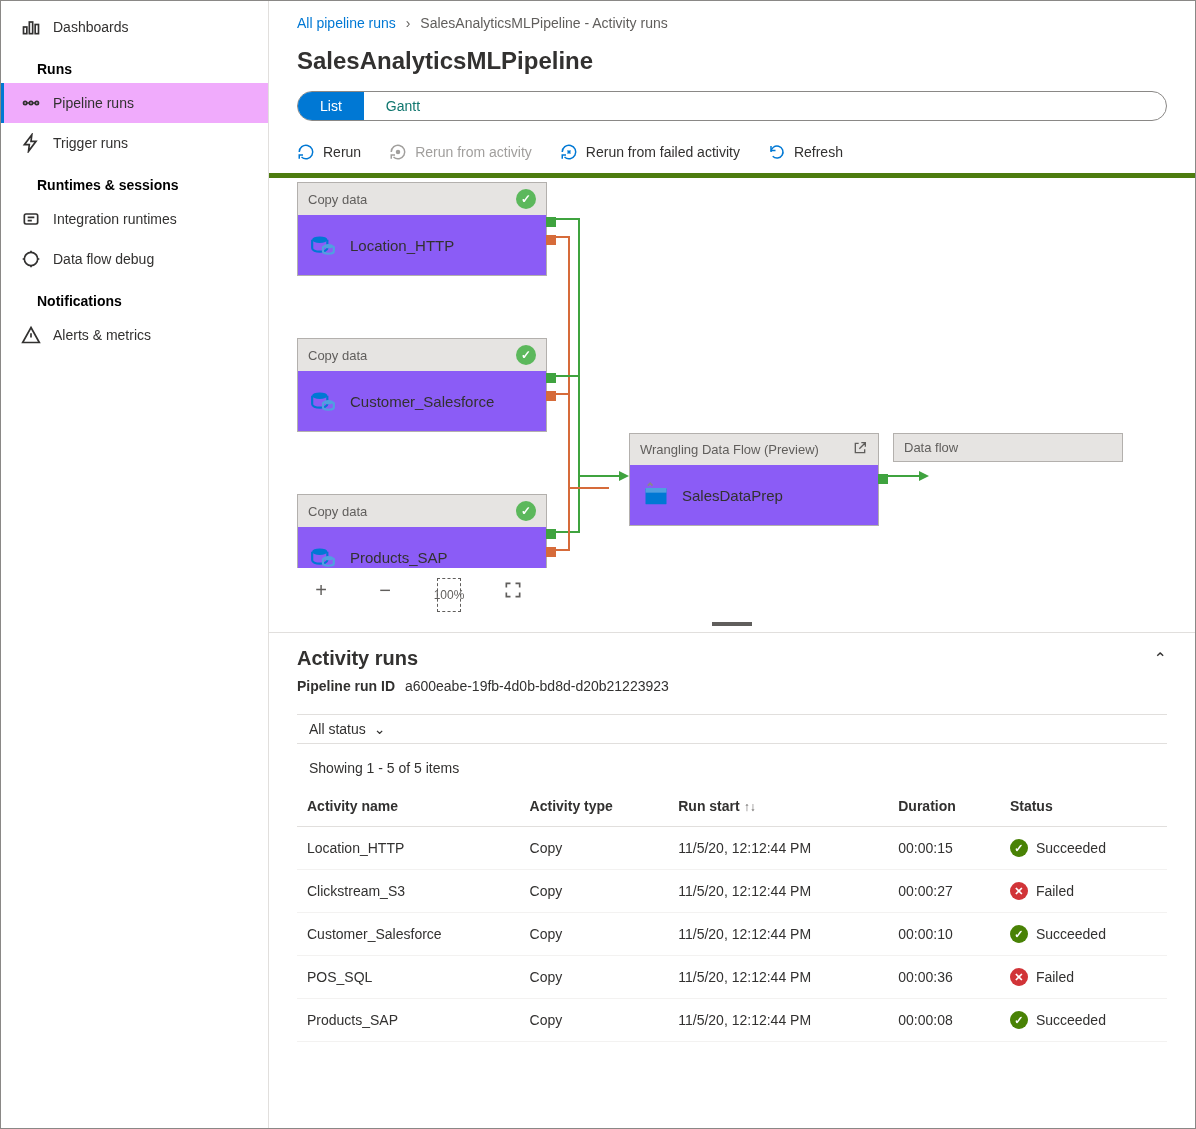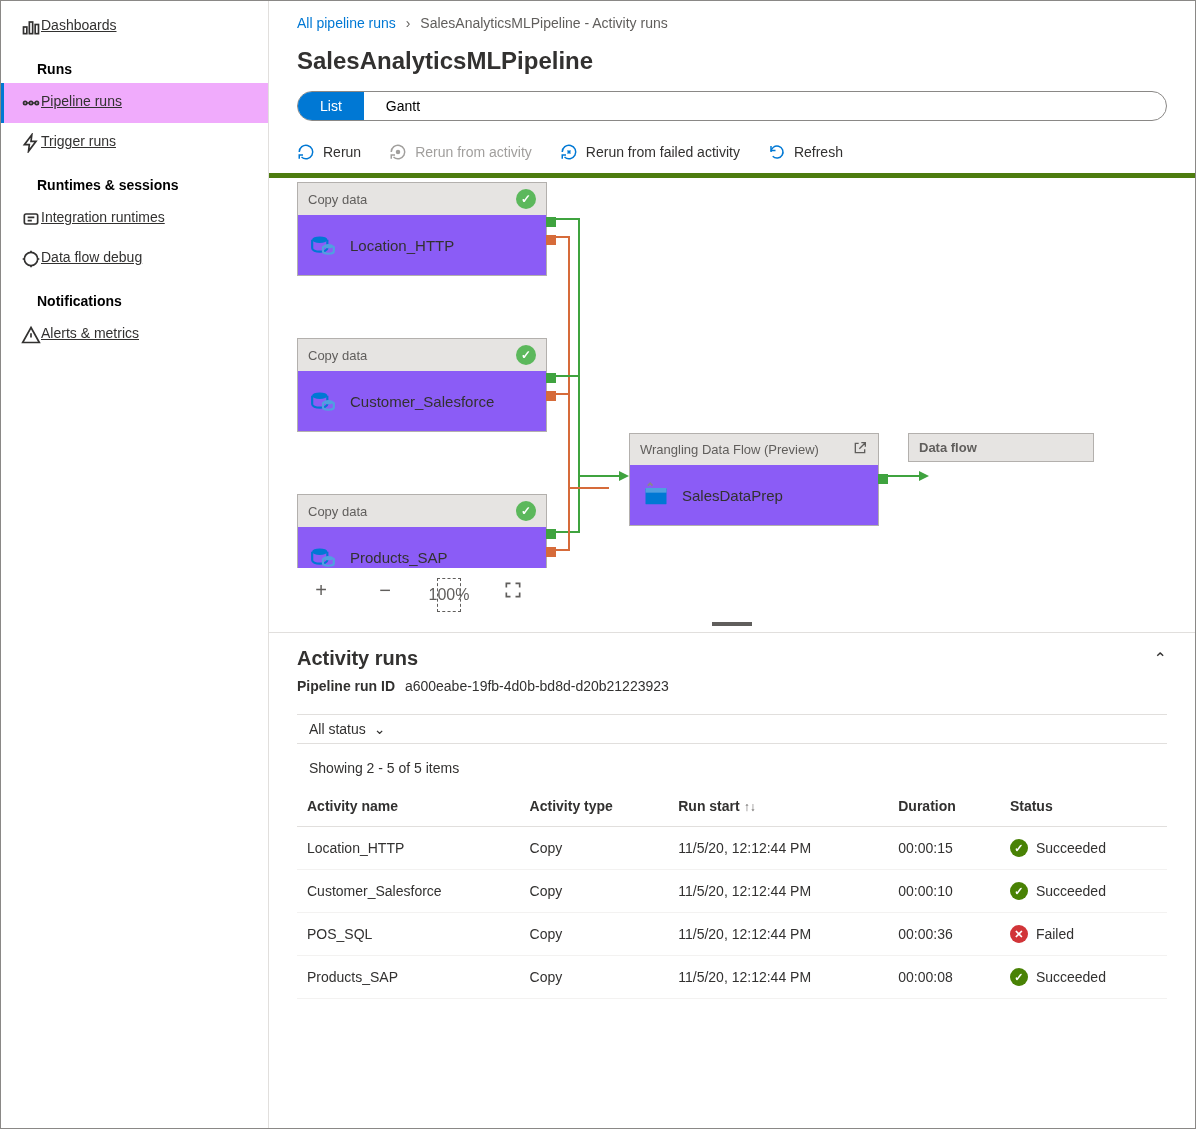--- a/index.html
+++ b/index.html
@@ -1,34 +1,34 @@
 <!DOCTYPE html>
 <html><head>
 <meta charset="utf-8">
 <style>
 * { box-sizing: border-box; margin: 0; padding: 0; }
 body { font-family: "Segoe UI", -apple-system, sans-serif; font-size: 14px; color: #323130; background: #fff; }
 .app { display: flex; width: 1196px; height: 1129px; border: 1px solid #8a8886; overflow: hidden; }
 
 
 .sidebar { width: 268px; border-right: 1px solid #e1dfdd; background: #fff; padding-top: 6px; }
-.sidebar-item { display: flex; align-items: flex-start; padding: 10px 20px; cursor: pointer; text-decoration: underline; }
+.sidebar-item { display: flex; align-items: center; gap: 12px; padding: 10px 20px; cursor: pointer; }
 .sidebar-item.active { background: #f0abfc; border-left: 3px solid #0078d4; padding-left: 17px; }
 .sidebar-heading { font-weight: 600; padding: 14px 20px 6px 36px; color: #000000; }
 .sidebar-icon { width: 20px; height: 20px; display: inline-flex; align-items: center; justify-content: center; color: #323130; flex-shrink: 0; }
 
 
 .main { flex: 1; display: flex; flex-direction: column; overflow: hidden; }
 .breadcrumb { padding: 14px 28px 10px 28px; font-size: 14px; color: #605e5c; border-bottom: 0; }
 .breadcrumb a { color: #0078d4; text-decoration: none; }
 .breadcrumb .sep { margin: 0 6px; color: #605e5c; }
 .title { font-size: 24px; font-weight: 600; padding: 6px 28px 16px 28px; }
 
 .view-toggle { display: inline-flex; margin: 0 28px 14px 28px; border: 1px solid #8a8886; border-radius: 20px; overflow: hidden; }
-.view-toggle button { border: none; padding: 6px 22px; font-size: 14px; background: #fff; cursor: pointer; color: #000000; }
+.view-toggle button { border: none; padding: 6px 22px; font-size: 14px; background: #fff; cursor: pointer; color: #0f766e; }
 .view-toggle button.active { background: #0078d4; color: #fff; }
 
 .toolbar { display: flex; gap: 28px; padding: 8px 28px 12px 28px; border-bottom: 5px solid #4d7c0f; }
 .toolbar-btn { display: inline-flex; align-items: center; gap: 8px; background: none; border: none; font-size: 14px; color: #323130; cursor: pointer; }
 .toolbar-btn.disabled { color: #a19f9d; cursor: default; }
 .toolbar-btn .tb-icon { width: 18px; height: 18px; display: inline-flex; align-items: center; justify-content: center; }
 .tb-icon svg { width: 18px; height: 18px; }
 
 
 .canvas { position: relative; height: 390px; overflow: hidden; margin: 0; }
@@ -278,31 +278,31 @@
                 <rect x="3" y="6" width="18" height="14" fill="#0078d4" rx="1"></rect>
                 <rect x="3" y="6" width="18" height="4" fill="#50a0e0"></rect>
                 <path d="M5 4l2-2 2 2" stroke="#888" stroke-width="1.5" fill="none"></path>
               </svg>
           </span>
           <span>SalesDataPrep</span>
         </div>
         <div class="port green" style="top:40px;"></div>
       </div>
 
-      <div class="activity" style="left:639px;top:255px;width:186px;font-weight:bold;">
+      <div class="activity" style="left:624px;top:255px;width:230px;">
         <div class="activity-header">
           <span>Data flow</span>
         </div>
       </div>
     </div>
 
     <div class="canvas-controls">
       <span>+</span>
       <span>−</span>
-      <span style="font-size:16px;border:1px dashed #605e5c;padding:16px 3px;">100%</span>
+      <span style="font-size:12px;border:1px dashed #605e5c;padding:16px 3px;">100%</span>
       <span>
           <svg width="20" height="20" viewBox="0 0 24 24" fill="none" stroke="#605e5c" stroke-width="2">
             <path d="M4 9V4h5M20 9V4h-5M4 15v5h5M20 15v5h-5"></path>
           </svg>
         </span>
     </div>
     <div class="drag-handle"></div>
 
     <div class="runs-panel">
       <div class="runs-header">
@@ -310,21 +310,21 @@
         <div class="chevup">⌃</div>
       </div>
       <div class="runs-sub">
         <b>Pipeline run ID</b>
         <span style="margin-left:6px;">a600eabe-19fb-4d0b-bd8d-d20b21223923</span>
       </div>
       <div class="filter-dd">
         <span>All status</span>
         <span>⌄</span>
       </div>
-      <div class="showing">Showing 2 - 5 of 5 items</div>
+      <div class="showing">Showing 1 - 5 of 5 items</div>
       <table class="runs-table">
         <thead>
           <tr>
             <th>Activity name</th>
             <th>Activity type</th>
             <th><span>Run start</span><span class="sort-arrows">↑↓</span></th>
             <th>Duration</th>
             <th>Status</th>
           </tr>
         </thead>
@@ -335,20 +335,32 @@
               <td>11/5/20, 12:12:44 PM</td>
               <td>00:00:15</td>
               <td>
                 <div class="status-cell">
                   <span class="stat-ico ok">✓</span>
                   <span>Succeeded</span>
                 </div>
               </td>
             </tr>
             <tr>
+              <td>Clickstream_S3</td>
+              <td>Copy</td>
+              <td>11/5/20, 12:12:44 PM</td>
+              <td>00:00:27</td>
+              <td>
+                <div class="status-cell">
+                  <span class="stat-ico fail">✕</span>
+                  <span>Failed</span>
+                </div>
+              </td>
+            </tr>
+            <tr>
               <td>Customer_Salesforce</td>
               <td>Copy</td>
               <td>11/5/20, 12:12:44 PM</td>
               <td>00:00:10</td>
               <td>
                 <div class="status-cell">
                   <span class="stat-ico ok">✓</span>
                   <span>Succeeded</span>
                 </div>
               </td>

